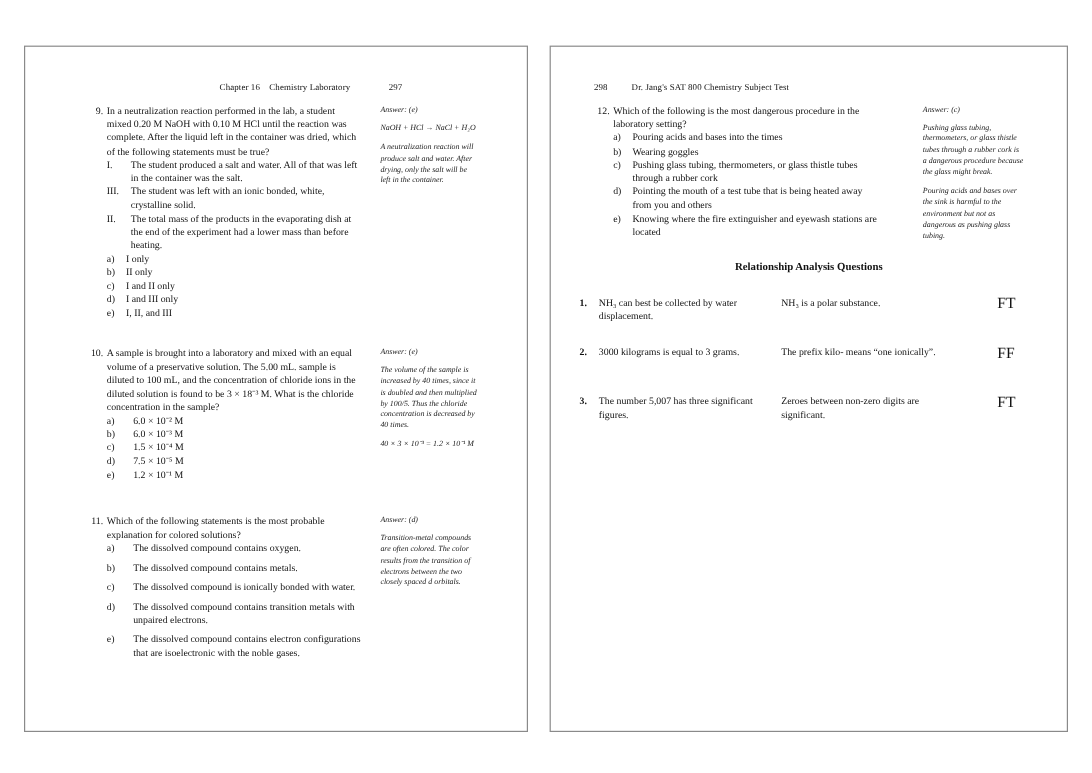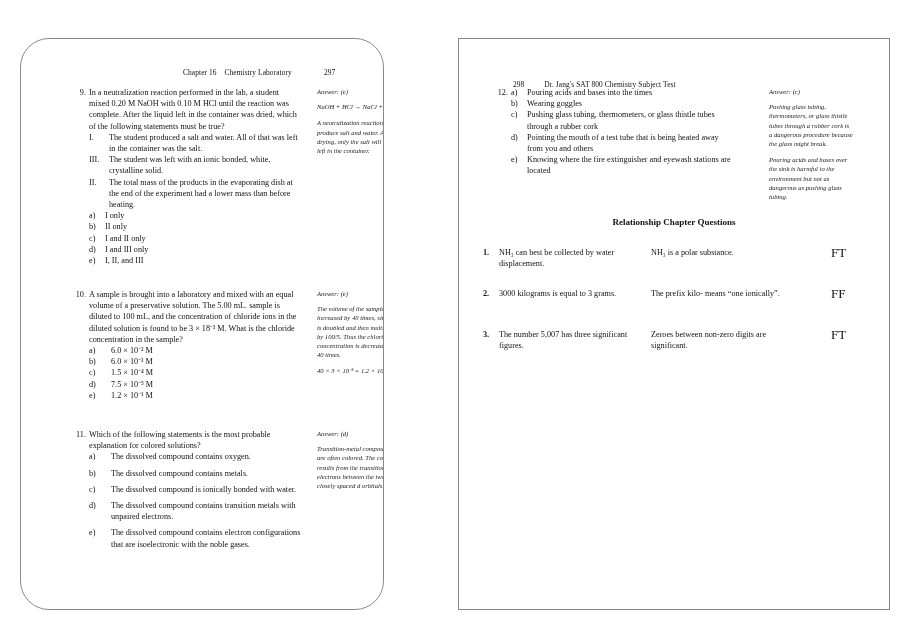--- a/index.html
+++ b/index.html
@@ -22,41 +22,41 @@
   }
   .page {
     position: absolute;
     top: 38px;
     height: 572px;
     border: 1px solid #8a8a8a;
     box-sizing: border-box;
     background: #ffffff;
     overflow: hidden;
   }
-  .page-left { left: 20px; width: 364px; border-radius: 29px; }
+  .page-left { left: 20px; width: 420px; }
   .page-right { left: 458px; width: 432px; }
 
   .page-inner {
     position: relative;
     width: 100%;
     height: 100%;
   }
 
   
   .runhead {
     position: absolute;
     top: 29px;
     font-size: 7.4px;
     letter-spacing: 0.1px;
     white-space: nowrap;
   }
   .runhead .chap { font-weight: normal; }
   .runhead-left { left: 162px; }
   .runhead-left .folio { margin-left: 30px; }
-  .runhead-right { left: 54px; margin-top: 12px; }
+  .runhead-right { left: 36px; }
   .runhead-right .folio { margin-right: 18px; }
 
   
   .body-col {
     position: absolute;
     font-size: 8.2px;
     line-height: 11.2px;
   }
   .side-col {
     position: absolute;
@@ -312,20 +312,21 @@
     <div class="page-inner">
 
       <div class="runhead runhead-right">
         <span class="folio">298</span>
         <span>Dr. Jang's SAT 800 Chemistry Subject Test</span>
       </div>
 
       <div class="body-col" style="left:36px; top:48px; width:240px;">
         <div class="q">
           <span class="q-num">12.</span>
+          <div class="q-stem">Which of the following is the most dangerous procedure in the laboratory setting?</div>
           <ul class="choices">
             <li>
               <span class="cl">a)</span>
               <span>Pouring acids and bases into the times</span>
             </li>
             <li>
               <span class="cl">b)</span>
               <span>Wearing goggles</span>
             </li>
             <li>
@@ -343,21 +344,21 @@
           </ul>
         </div>
       </div>
 
       <div class="side-col" style="left:310px; top:48px; width:84px;">
         <div class="ans">Answer: (c)</div>
         <p>Pushing glass tubing, thermometers, or glass thistle tubes through a rubber cork is a dangerous procedure because the glass might break.</p>
         <p>Pouring acids and bases over the sink is harmful to the environment but not as dangerous as pushing glass tubing.</p>
       </div>
 
-      <div class="section-title" style="top:178px;">Relationship Chapter Questions</div>
+      <div class="section-title" style="top:178px;">Relationship Analysis Questions</div>
 
       <div class="raq" style="left:24px; top:208px; width:388px;">
 
         <div class="raq-row raq-row-h">
           <span class="raq-num">1.</span>
           <span class="raq-c1">NH₃ can best be collected by water displacement.</span>
           <span class="raq-c2">NH₃ is a polar substance.</span>
           <span class="raq-c3">FT</span>
         </div>
 

